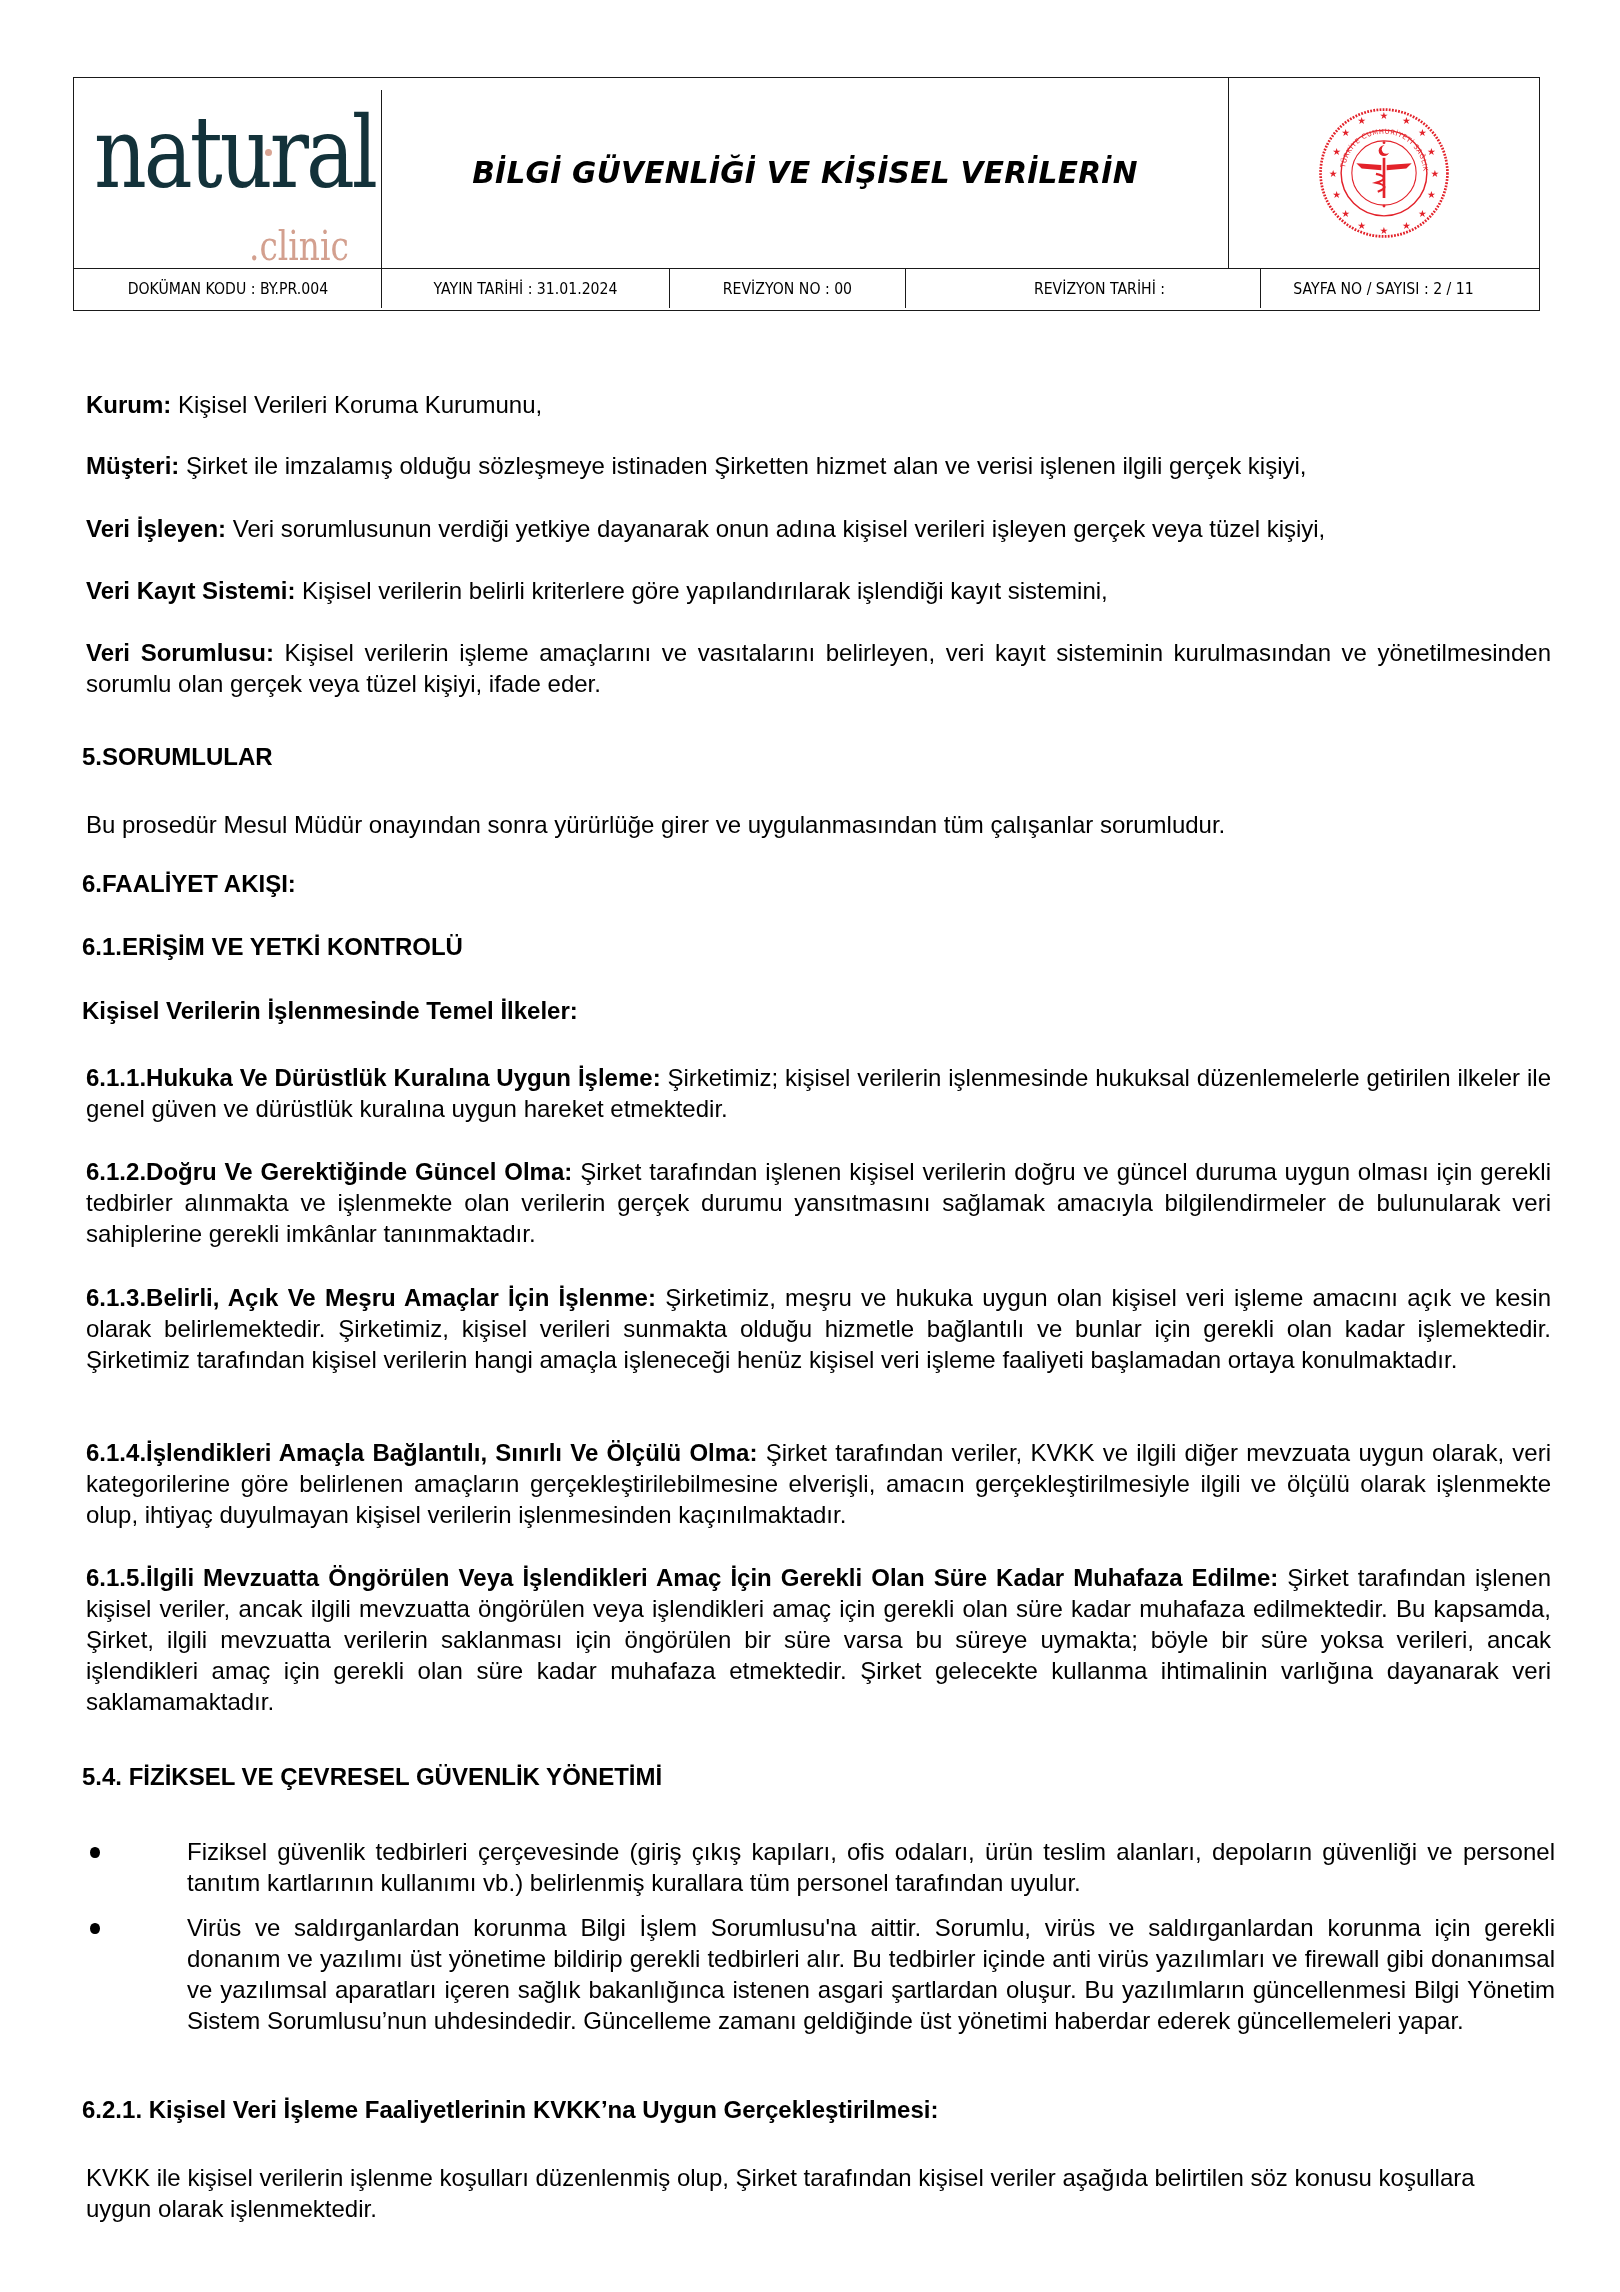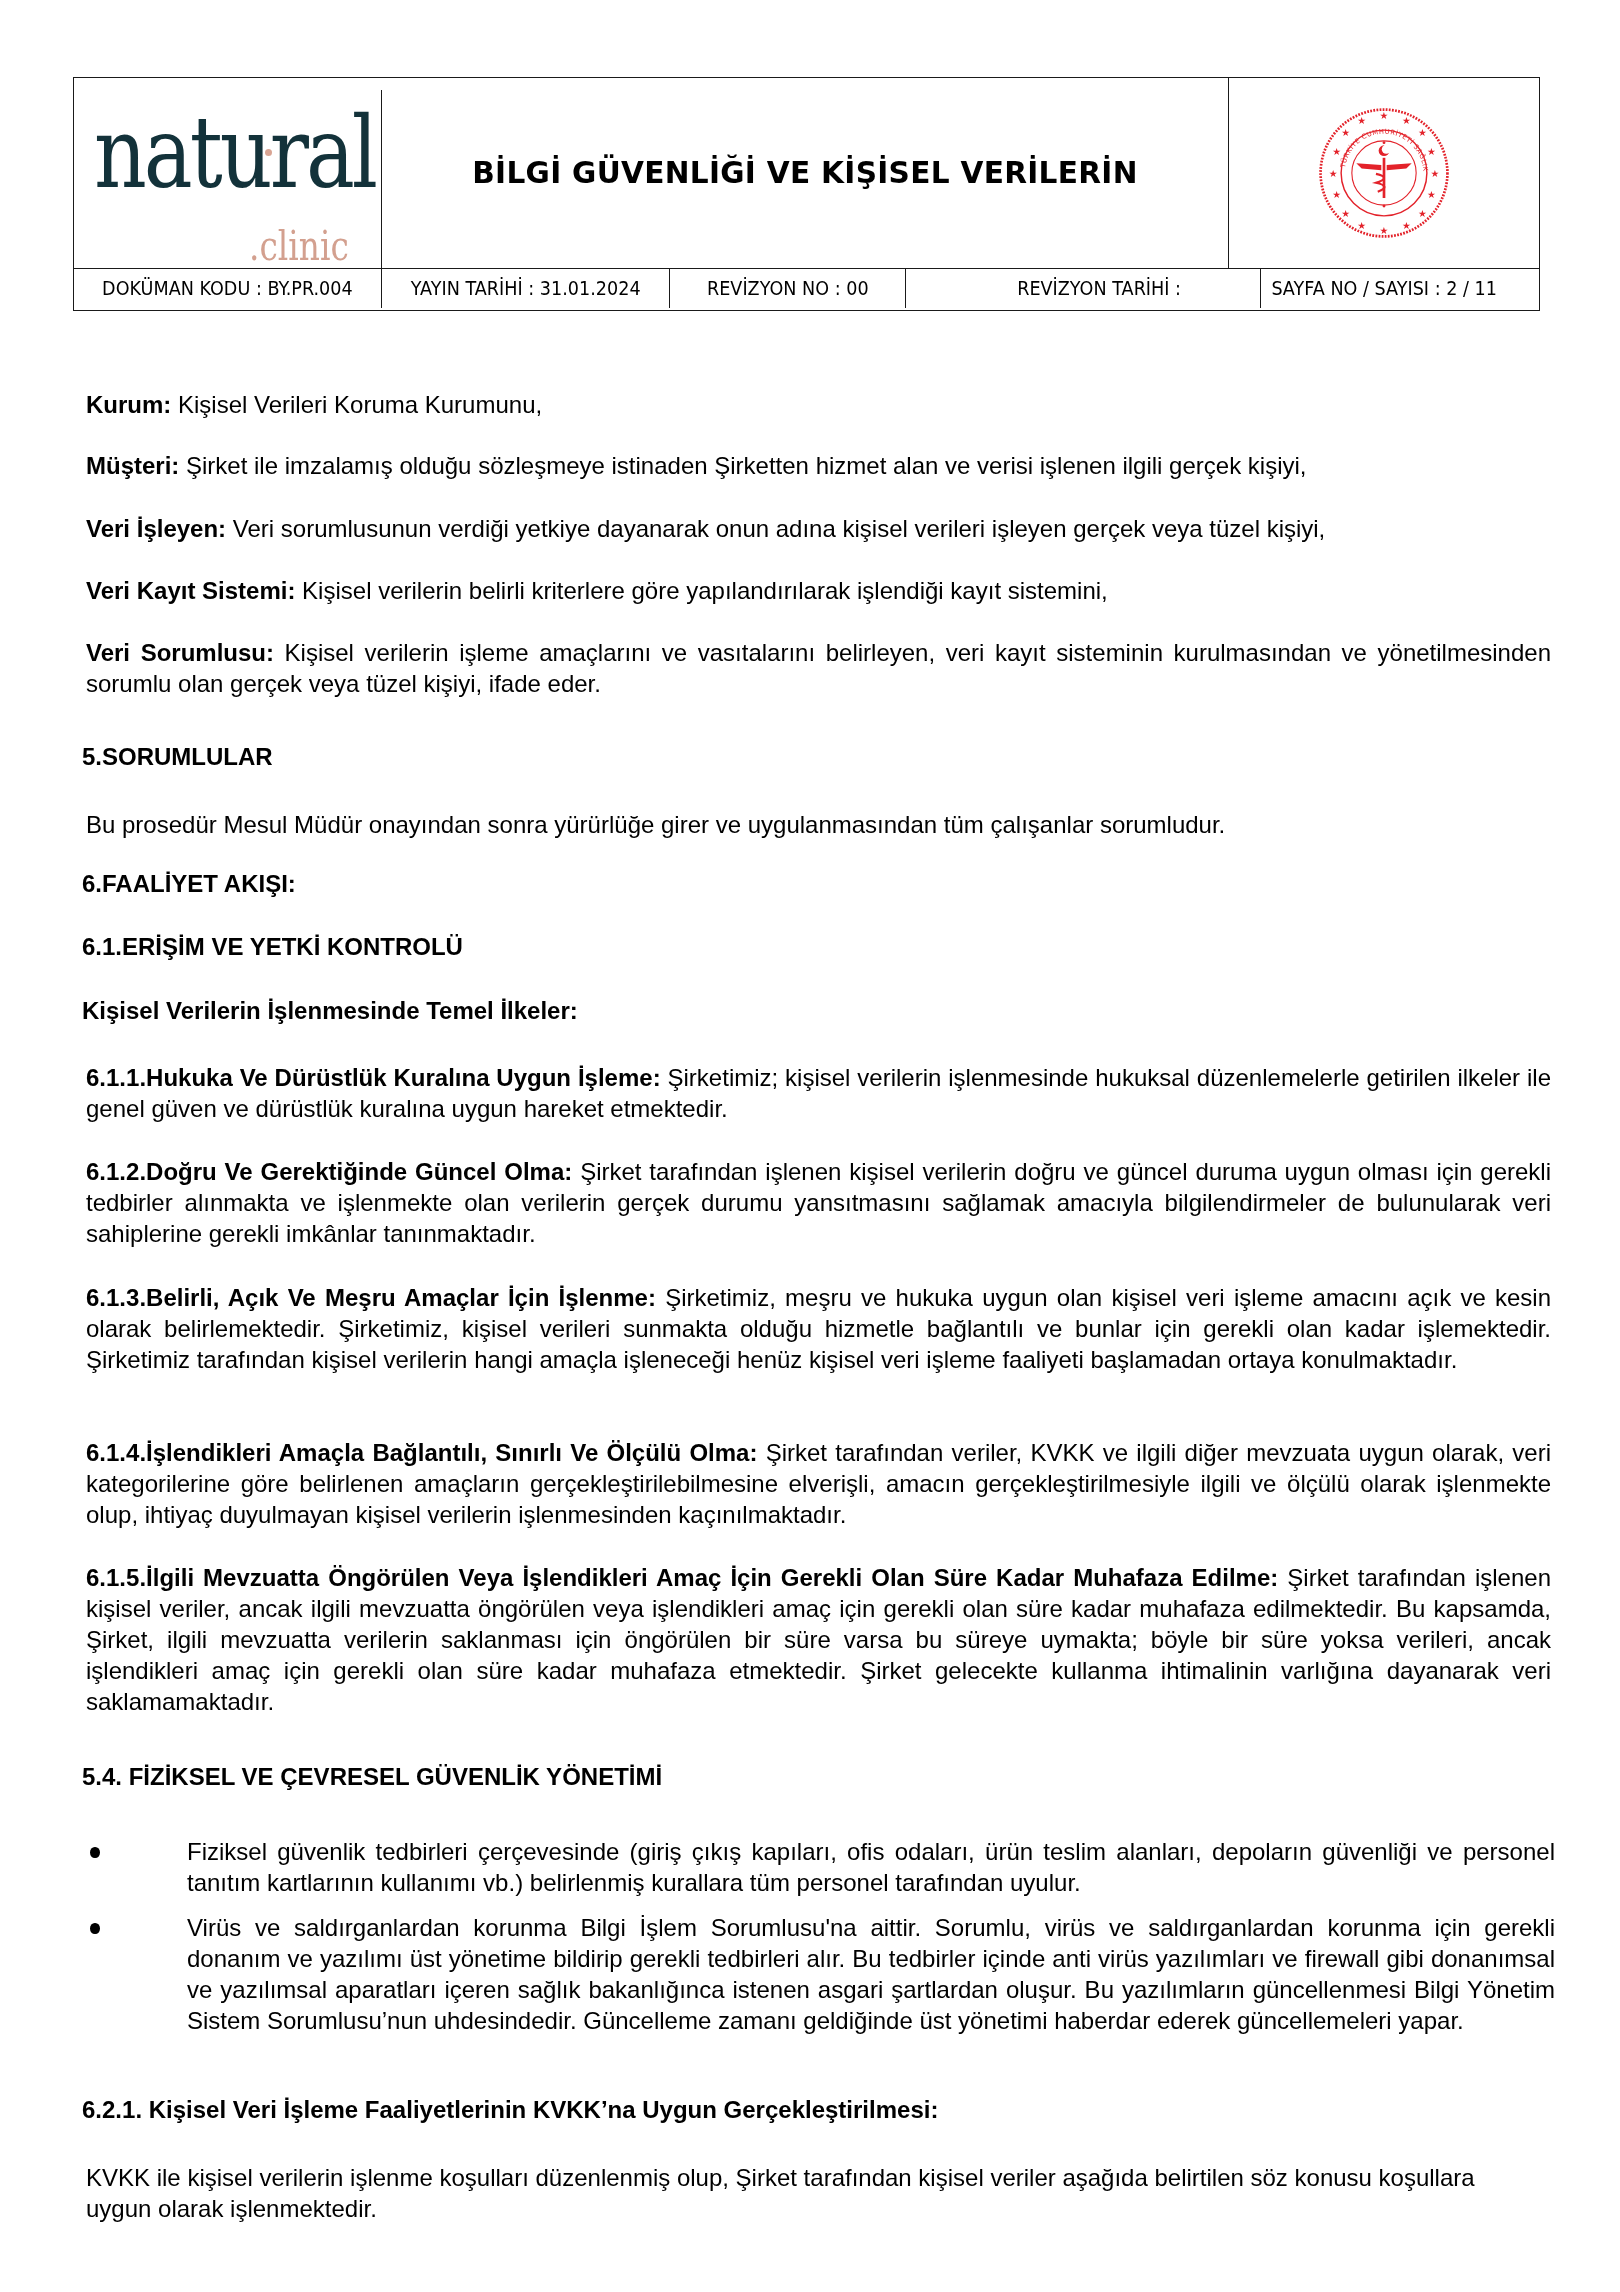--- a/index.html
+++ b/index.html
@@ -4,33 +4,33 @@
 <style>
   html, body { margin: 0; padding: 0; background: #ffffff; }
   body { width: 1620px; height: 2293px; position: relative; overflow: hidden; color: #000; }
 
   
   .hdr { position: absolute; left: 73px; top: 77px; width: 1467px; height: 234px;
          border: 1.8px solid #1a1a1a; box-sizing: border-box; }
   .hdr-top { position: absolute; left: 0; top: 0; right: 0; height: 190px; border-bottom: 1.8px solid #1a1a1a; }
   .cell-logo { position: absolute; left: 0; top: 12px; width: 308px; height: 190px; border-right: 1.8px solid #1a1a1a; box-sizing: border-box; }
   .cell-title { position: absolute; left: 308px; top: 0; width: 847px; height: 190px; border-right: 1.8px solid #1a1a1a; box-sizing: border-box;
-                display: flex; flex-direction: row; align-items: center; justify-content: center; }
+                display: flex; flex-direction: row; align-items: center; justify-content: center; font-style: italic; }
   .cell-seal { position: absolute; left: 1155px; top: 0; right: 0; height: 190px; display: flex; align-items: center; justify-content: center; }
   .title-line { font-family: "DejaVu Sans", sans-serif; font-weight: bold; font-size: 29.6px; line-height: 38px; letter-spacing: 0.3px; text-align: center; }
 
   .logo-natural { position: absolute; left: 19.7px; top: 5.4px; font-family: "DejaVu Serif", serif; font-size: 100px; line-height: 116px;
                   color: #13323a; letter-spacing: -3.6px; transform: scaleX(0.82); transform-origin: left top; }
   .logo-r-dot { position: absolute; left: 191px; top: 59px; width: 7.2px; height: 7.2px; border-radius: 50%; background: #d9a594; }
   .logo-clinic { position: absolute; left: 175px; top: 134px; font-family: "DejaVu Serif", serif; font-size: 41px; line-height: 45px;
                  color: #d3a08f; transform: scaleX(0.8); transform-origin: left top; }
 
   .hdr-bot { position: absolute; left: 0; top: 190px; right: 0; bottom: 0; }
   .info { position: absolute; top: 0; height: 40px; display: flex; align-items: center; justify-content: center;
-          font-family: "DejaVu Sans", sans-serif; font-size: 20px; white-space: nowrap; box-sizing: border-box; border-right: 1.8px solid #1a1a1a;
+          font-family: "DejaVu Sans", sans-serif; font-size: 16px; white-space: nowrap; box-sizing: border-box; border-right: 1.8px solid #1a1a1a;
           transform-origin: center; }
   .info span { display: inline-block; transform: scaleX(0.88); }
   .info.c1 { left: 0; width: 308px; }
   .info.c2 { left: 308px; width: 288px; }
   .info.c3 { left: 596px; width: 236px; }
   .info.c4 { left: 833px; width: 322px; margin-left: 32px; }
   .info.c5 { left: 1155px; width: 310px; border-right: none; }
 
   
   .content { position: absolute; left: 78px; top: 0; width: 1465px;

